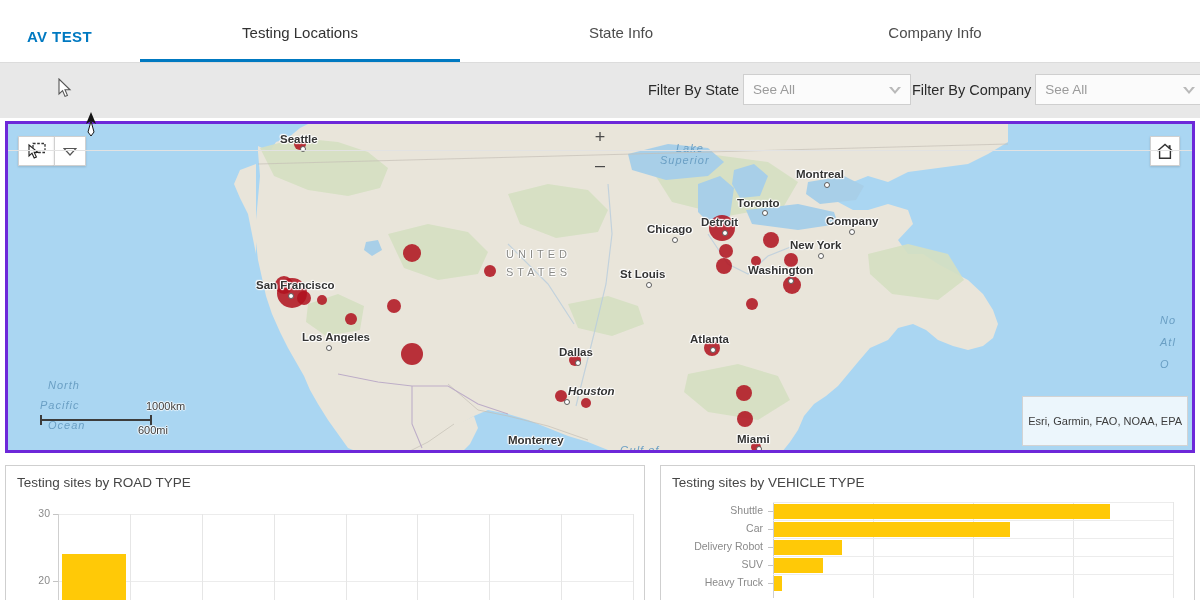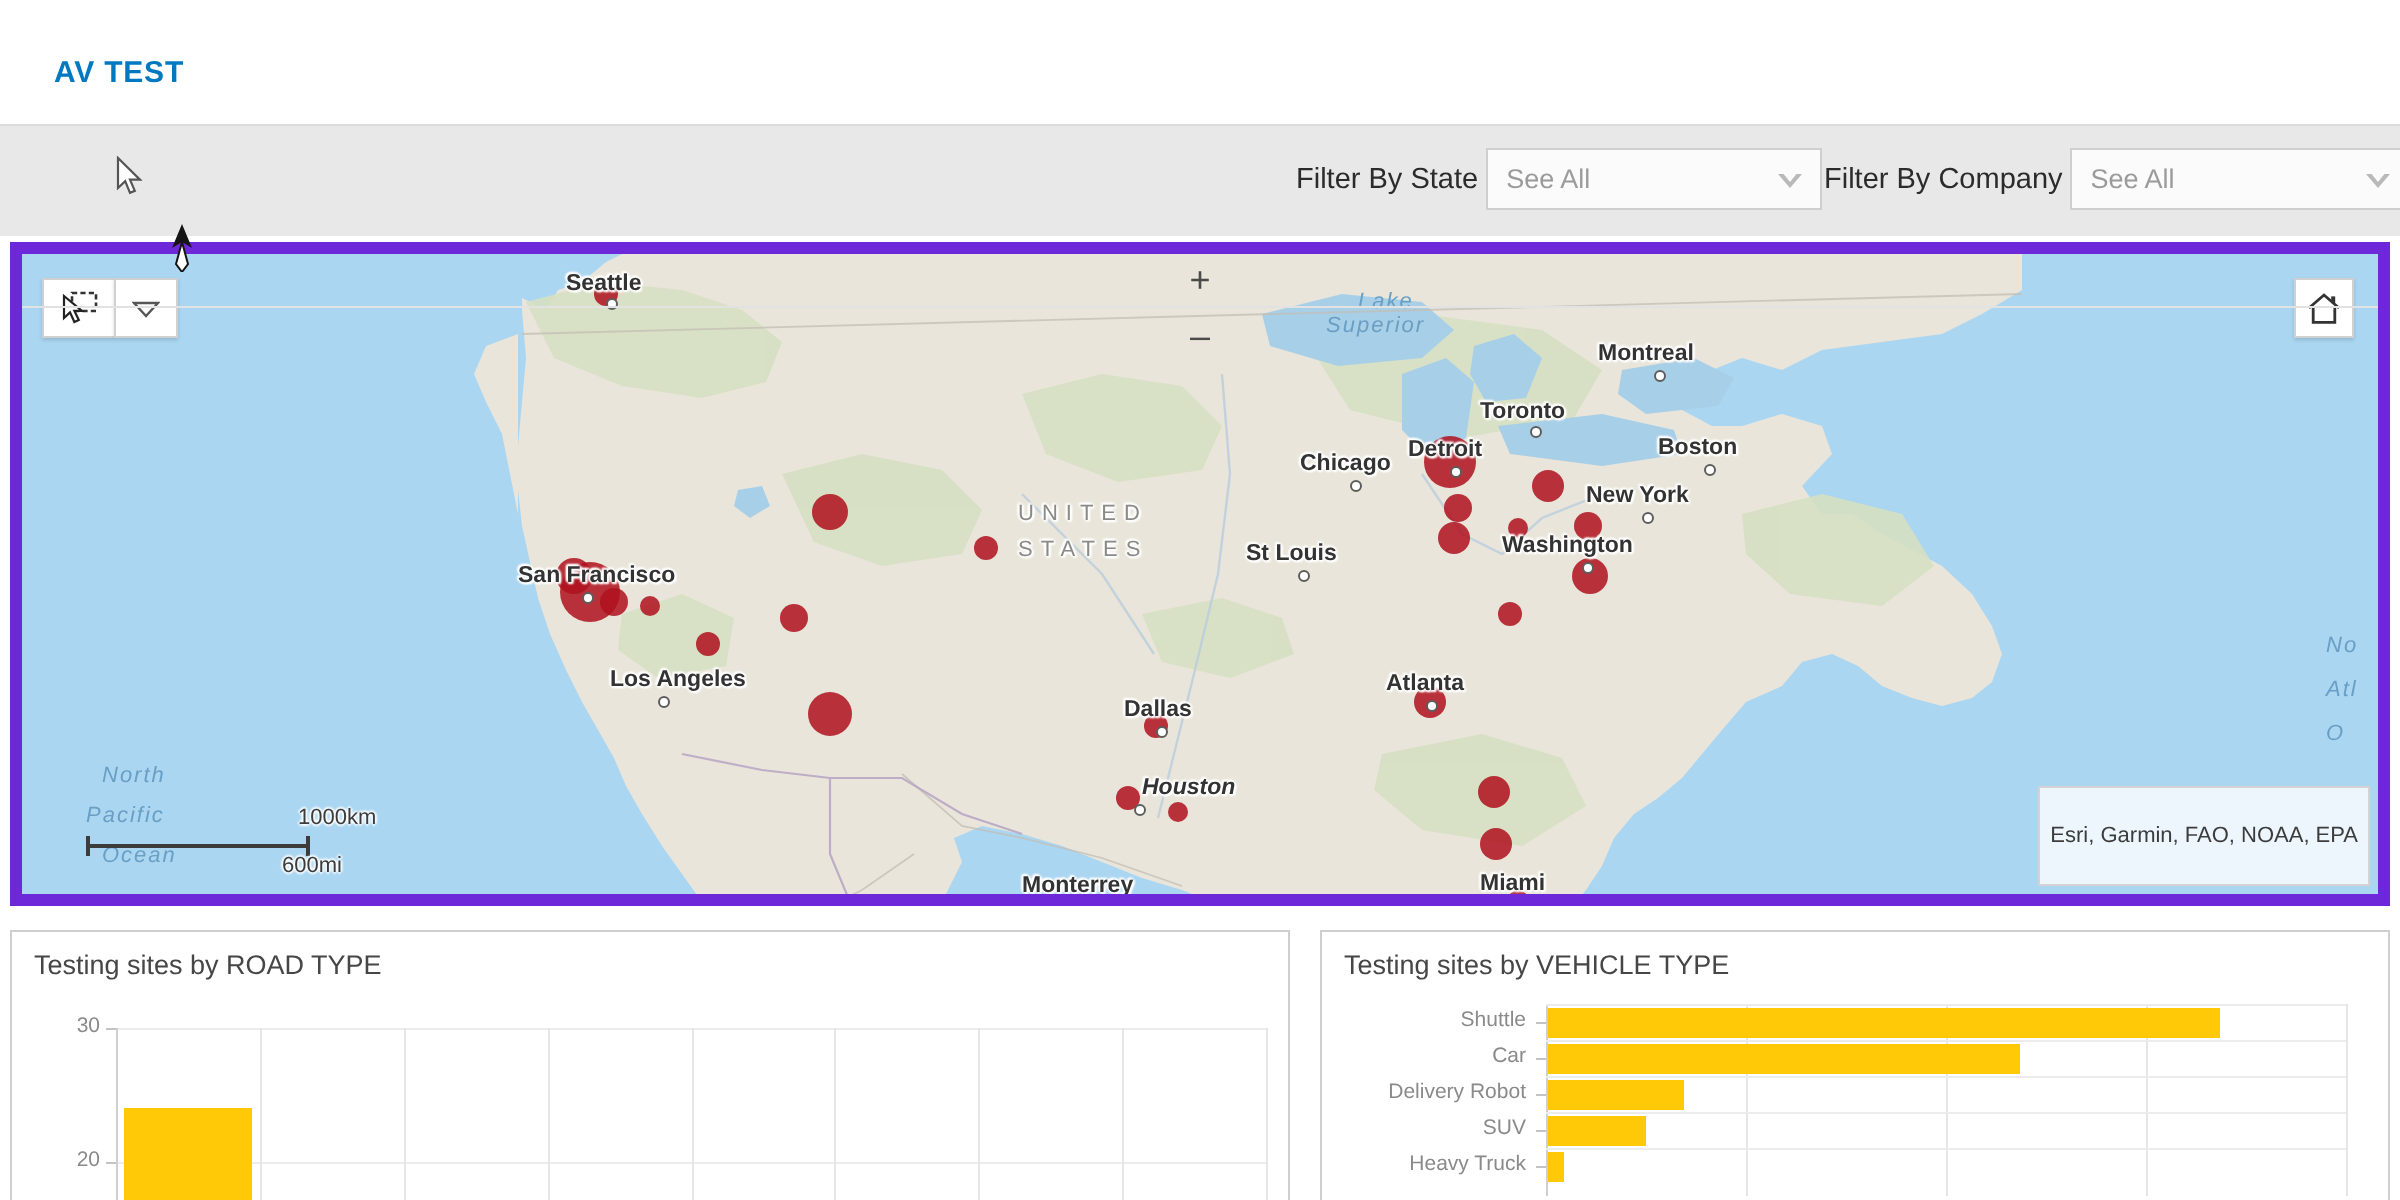--- a/index.html
+++ b/index.html
@@ -70,21 +70,21 @@
 
   
   .cursor {
     position:absolute; left:58px; top:78px; width:14px; height:20px;
     pointer-events:none;
   }
 
   
   .map-wrap {
     position:absolute; left:5px; top:121px; width:1190px; height:332px;
-    border:6px solid #6d28d9; overflow:hidden; background:#a8d4f0;
+    border:3px solid #6d28d9; overflow:hidden; background:#a8d4f0;
   }
   .map {
     position:absolute; inset:0; overflow:hidden;
   }
   .ocean { position:absolute; inset:0; background:#aad6f2; }
 
   .landmass { position:absolute; }
 
   .maplabel {
     position:absolute; color:#3a3a3a; white-space:nowrap;
@@ -170,20 +170,32 @@
   .vbar { position:absolute; background:#FFC907; }
   .hbar { position:absolute; background:#FFC907; }
 </style>
 </head>
 <body>
 
 <div class="app">
 
   <div class="navbar">
     <div class="brand">AV TEST</div>
+    <div class="tabs">
+      <div class="tab tab-1 active">
+        <span>Testing Locations</span>
+        <div class="tab-underline"></div>
+      </div>
+      <div class="tab tab-2">
+        <span>State Info</span>
+      </div>
+      <div class="tab tab-3">
+        <span>Company Info</span>
+      </div>
+    </div>
   </div>
 
   <div class="filterbar">
     <div class="filter-group fg-state">
       <span class="filter-label">Filter By State</span>
       <div class="filter-select">
         <span class="filter-value">See All</span>
         <span class="chev-down"></span>
       </div>
     </div>
@@ -301,21 +313,21 @@
           <div class="maplabel city-label" style="left: 294px; top: 207px;">Los Angeles</div>
           <div class="city-dot" style="left: 318px; top: 221px;"></div>
           <div class="maplabel city-label" style="left: 639px; top: 99px;">Chicago</div>
           <div class="city-dot" style="left: 664px; top: 113px;"></div>
           <div class="maplabel city-label" style="left: 693px; top: 92px;">Detroit</div>
           <div class="city-dot" style="left: 714px; top: 106px;"></div>
           <div class="maplabel city-label" style="left: 729px; top: 73px;">Toronto</div>
           <div class="city-dot" style="left: 754px; top: 86px;"></div>
           <div class="maplabel city-label" style="left: 788px; top: 44px;">Montreal</div>
           <div class="city-dot" style="left: 816px; top: 58px;"></div>
-          <div class="maplabel city-label" style="left: 818px; top: 91px;">Boston</div>
+          <div class="maplabel city-label" style="left: 818px; top: 91px;">Company</div>
           <div class="city-dot" style="left: 841px; top: 105px;"></div>
           <div class="maplabel city-label" style="left: 782px; top: 115px;">New York</div>
           <div class="city-dot" style="left: 810px; top: 129px;"></div>
           <div class="maplabel city-label" style="left: 740px; top: 140px;">Washington</div>
           <div class="city-dot" style="left: 780px; top: 154px;"></div>
           <div class="maplabel city-label" style="left: 612px; top: 144px;">St Louis</div>
           <div class="city-dot" style="left: 638px; top: 158px;"></div>
           <div class="maplabel city-label" style="left: 551px; top: 222px;">Dallas</div>
           <div class="city-dot" style="left: 567px; top: 236px;"></div>
           <div class="maplabel city-label" style="left: 560px; top: 261px; font-style: italic;">Houston</div>

